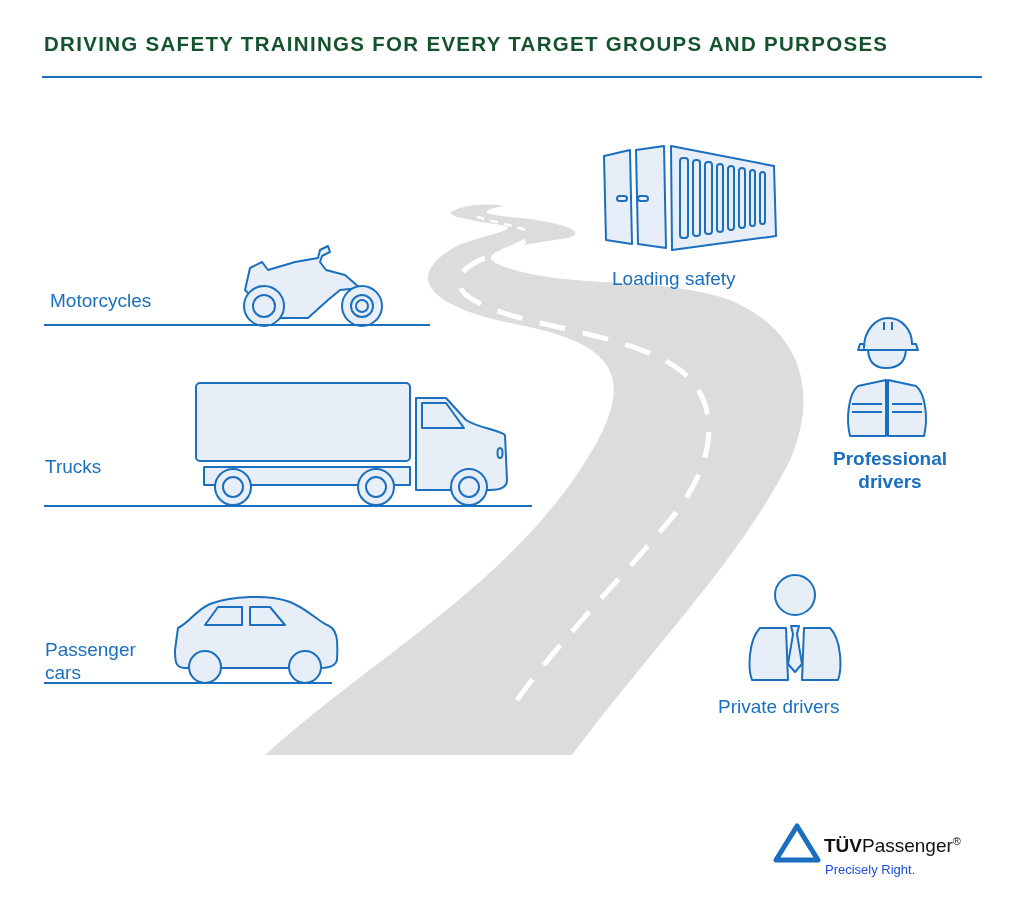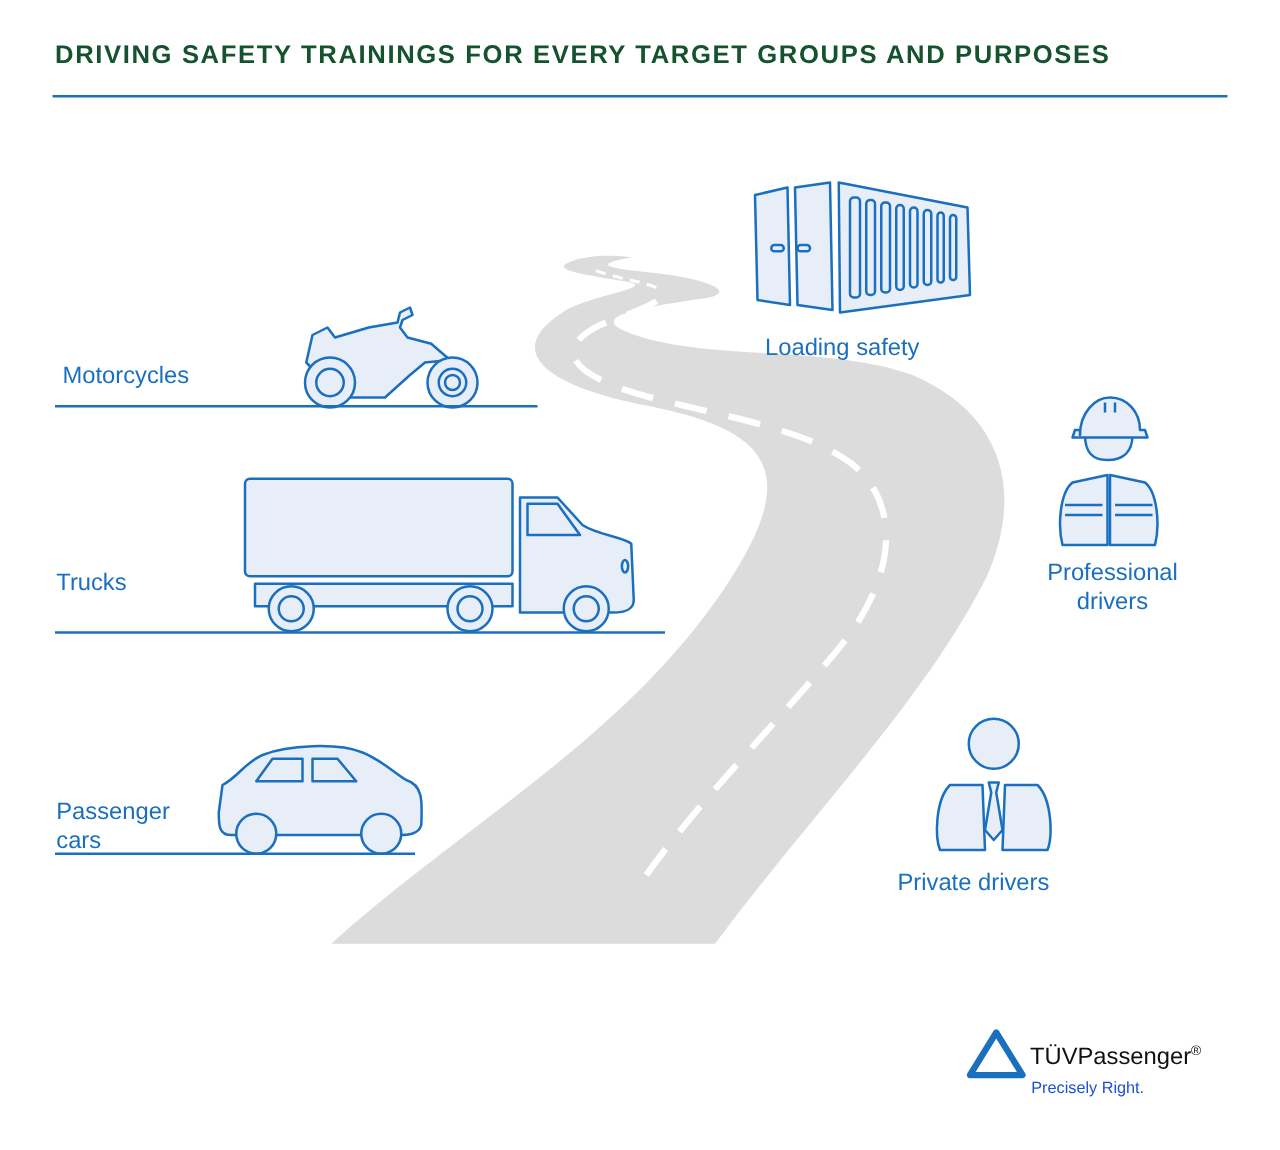--- a/index.html
+++ b/index.html
@@ -1,23 +1,23 @@
 <!DOCTYPE html>
 <html><head>
 <meta charset="utf-8">
 <style>
   html, body { margin: 0; padding: 0; background: #ffffff; }
   body { width: 1024px; height: 920px; position: relative; overflow: hidden; font-family: "Liberation Sans", sans-serif; }
   .title { position: absolute; left: 44px; top: 32px; font-size: 20.5px; font-weight: bold; color: #14532d; letter-spacing: 1.3px; white-space: nowrap; }
   .rule { position: absolute; left: 42px; top: 76px; width: 940px; height: 2px; background: #1a6fbe; }
   .scene { position: absolute; left: 0; top: 0; }
   .label { position: absolute; color: #1a6fbe; font-size: 19px; line-height: 23px; white-space: nowrap; }
-  .label.center { text-align: center; }
+  .label.center { text-align: center; font-weight: bold; }
   .logo-word { position: absolute; left: 824px; top: 835px; font-size: 19px; color: #111; white-space: nowrap; }
-  .logo-word b { font-weight: normal; }
+  .logo-word b { font-weight: bold; }
   .logo-reg { font-size: 11px; vertical-align: super; }
   .logo-sub { position: absolute; left: 825px; top: 862px; font-size: 13px; color: #1d4ed8; white-space: nowrap; }
 </style>
 </head>
 <body>
 
 <div class="title">DRIVING SAFETY TRAININGS FOR EVERY TARGET GROUPS AND PURPOSES</div>
 <div class="rule"></div>
 
 <svg class="scene" width="1024" height="920" viewBox="0 0 1024 920">

